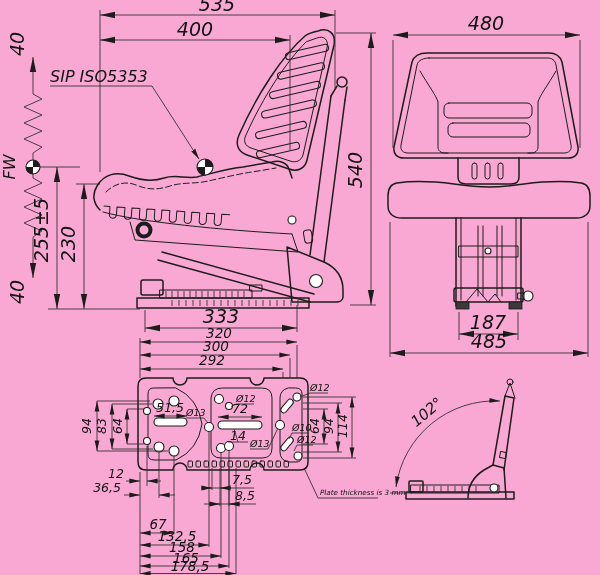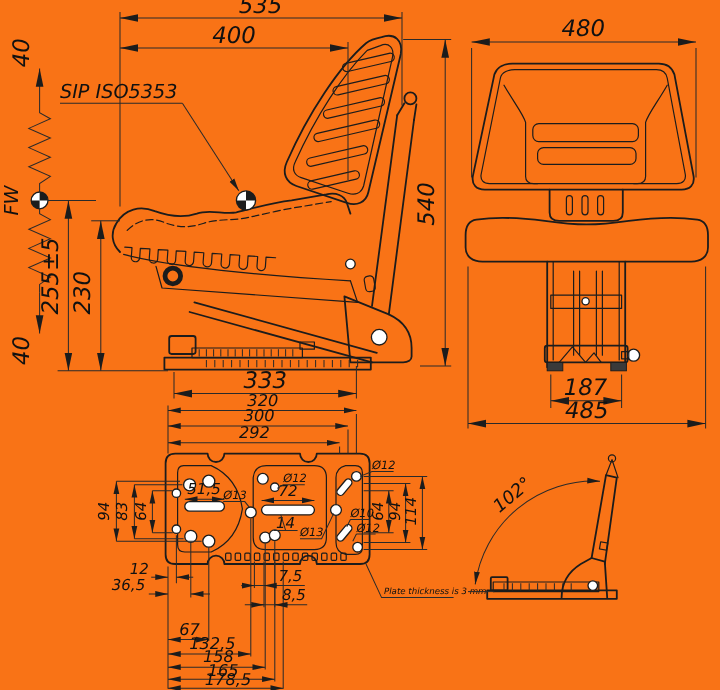--- a/index.html
+++ b/index.html
@@ -1,16 +1,16 @@
 <!DOCTYPE html>
 <html><head>
 <meta charset="utf-8">
 <style>
   html,body{margin:0;padding:0;background:#fff;}
-  .stage{width:600px;height:575px;background:#f97316;position:relative;overflow:hidden;}
+  .stage{width:600px;height:575px;background:#f9a8d4;position:relative;overflow:hidden;}
   svg{display:block;}
   .ol{stroke:#1c1c1c;stroke-width:1.5;fill:none;stroke-linejoin:round;stroke-linecap:round;}
   .ol2{stroke:#1c1c1c;stroke-width:1;fill:none;stroke-linejoin:round;stroke-linecap:round;}
   .dl{stroke:#2a2a2a;stroke-width:.85;fill:none;}
   .dash{stroke-dasharray:6 3;}
   .hole{fill:#fff;stroke:#1c1c1c;stroke-width:1.1;}
   .dark{fill:#3a3a3a;stroke:#1c1c1c;stroke-width:.8;}
   text{fill:#111;font-family:"DejaVu Sans","Liberation Sans",sans-serif;font-style:italic;}
   .t19{font-size:19px;} .t16{font-size:16px;} .t15{font-size:15px;}
   .t14{font-size:13.5px;} .t13{font-size:12.5px;} .t10{font-size:9.5px;} .t7{font-size:7.2px;}

